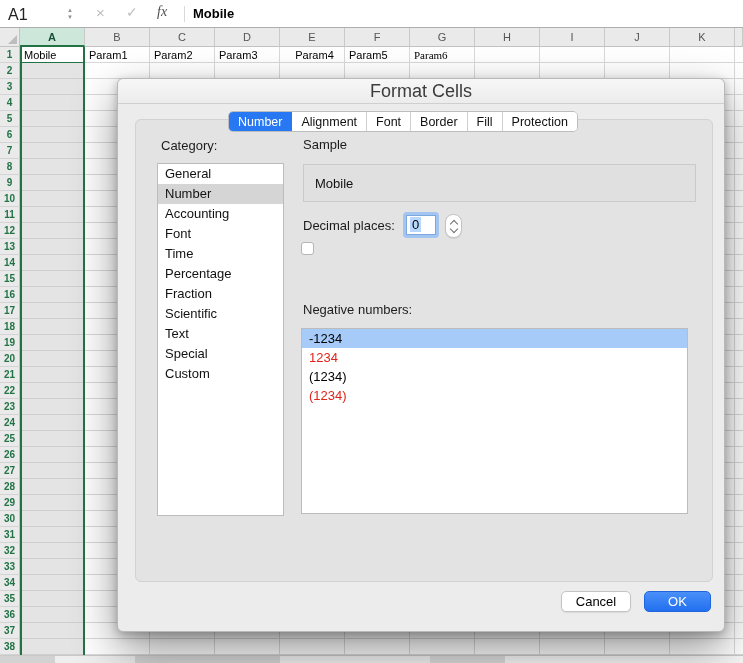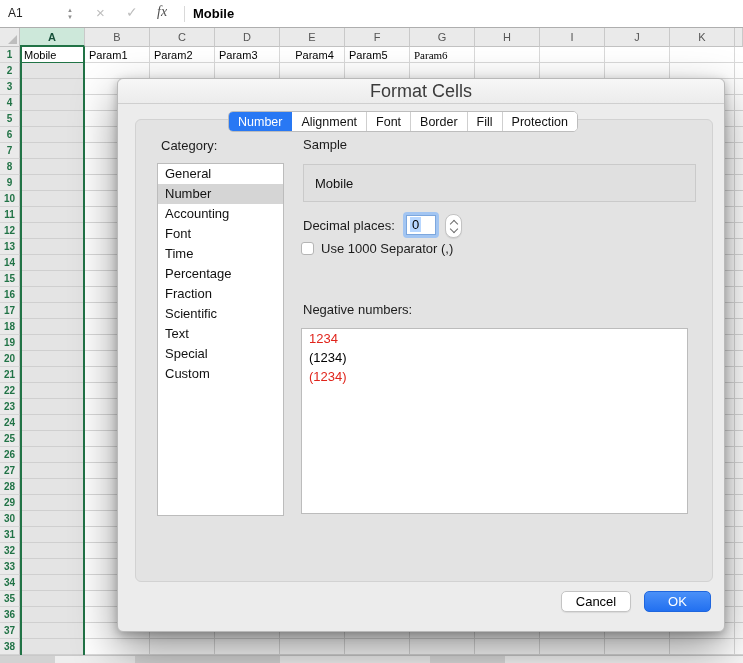--- a/index.html
+++ b/index.html
@@ -2,21 +2,21 @@
 <html><head>
 <meta charset="utf-8">
 <style>
   * { margin:0; padding:0; box-sizing:border-box; }
   body { font-family:"Liberation Sans", sans-serif; background:#fff; }
   .screen { position:relative; width:743px; height:663px; overflow:hidden; background:#fff; }
 
   
   .formula-bar { position:absolute; left:0; top:0; width:743px; height:28px; background:#fff;
                  border-bottom:1px solid #aeaeae; }
-  .name-box { position:absolute; left:8px; top:6px; font-size:12px; color:#222; }
+  .name-box { position:absolute; left:8px; top:6px; font-size:16px; color:#222; }
   .name-stepper { position:absolute; left:64px; top:3px; width:12px; height:22px; color:#8f8f8f;
                   font-size:6px; line-height:7px; text-align:center; padding-top:4px; cursor:default;}
   .fb-x { position:absolute; left:96px; top:4px; font-size:15px; color:#bdbdbd; }
   .fb-check { position:absolute; left:126px; top:4px; font-size:14px; color:#bdbdbd; }
   .fb-fx { position:absolute; left:157px; top:4px; font-size:14px; color:#4f4f4f;
            font-family:"Liberation Serif", serif; font-style:italic; }
   .fb-divider { position:absolute; left:184px; top:6px; width:1px; height:16px; background:#d9d9d9; }
   .fb-value { position:absolute; left:193px; top:6px; font-size:13px; color:#000; font-weight:bold; }
 
   
@@ -233,24 +233,24 @@
     <div class="lbl" style="left:185px; top:139px;">Decimal places:</div>
     <div class="decimal-input">
       <div class="decimal-inner"><span>0</span></div>
     </div>
     <div class="decimal-stepper">
       <div class="chev up"></div>
       <div class="chev down"></div>
     </div>
 
     <div class="checkbox"></div>
-    <div class="checkbox-label">Use 1000 Separator (,)</div>
 
     <div class="lbl" style="left:185px; top:223px;">Negative numbers:</div>
     <div class="negative-list">
+        <div class="neg-item c-black sel">-1234</div>
         <div class="neg-item c-red">1234</div>
         <div class="neg-item c-black">(1234)</div>
         <div class="neg-item c-red">(1234)</div>
       </div>
 
     <div class="btn btn-cancel">Cancel</div>
     <div class="btn btn-ok">OK</div>
   </div>
 </div>
 

